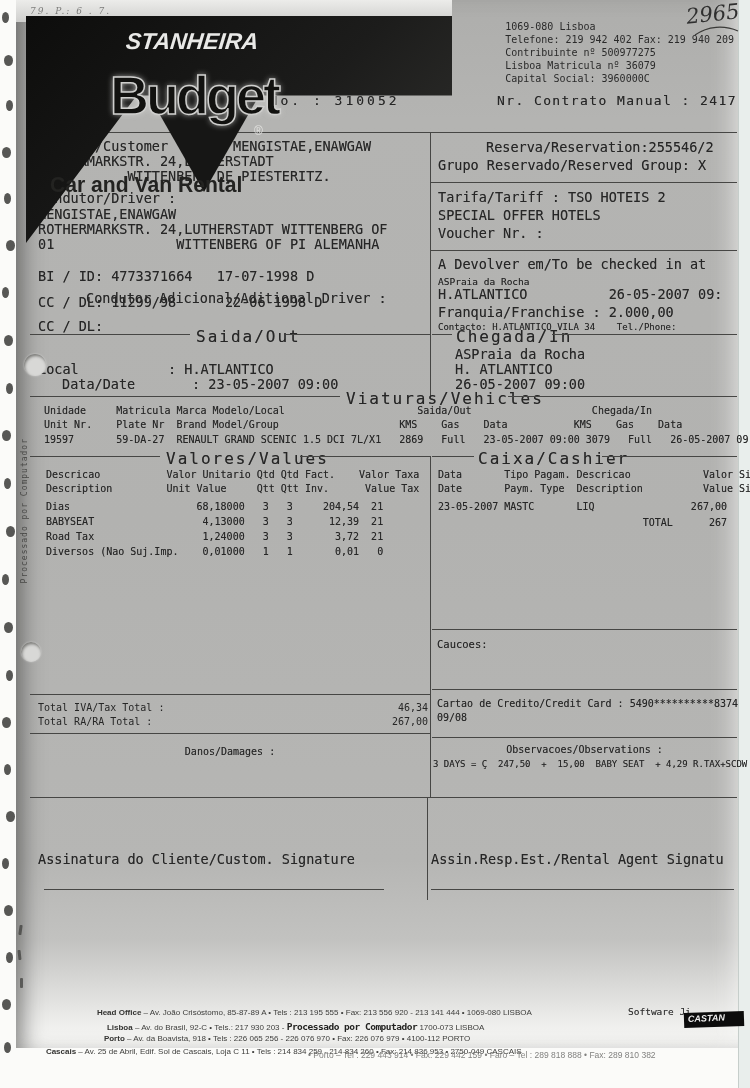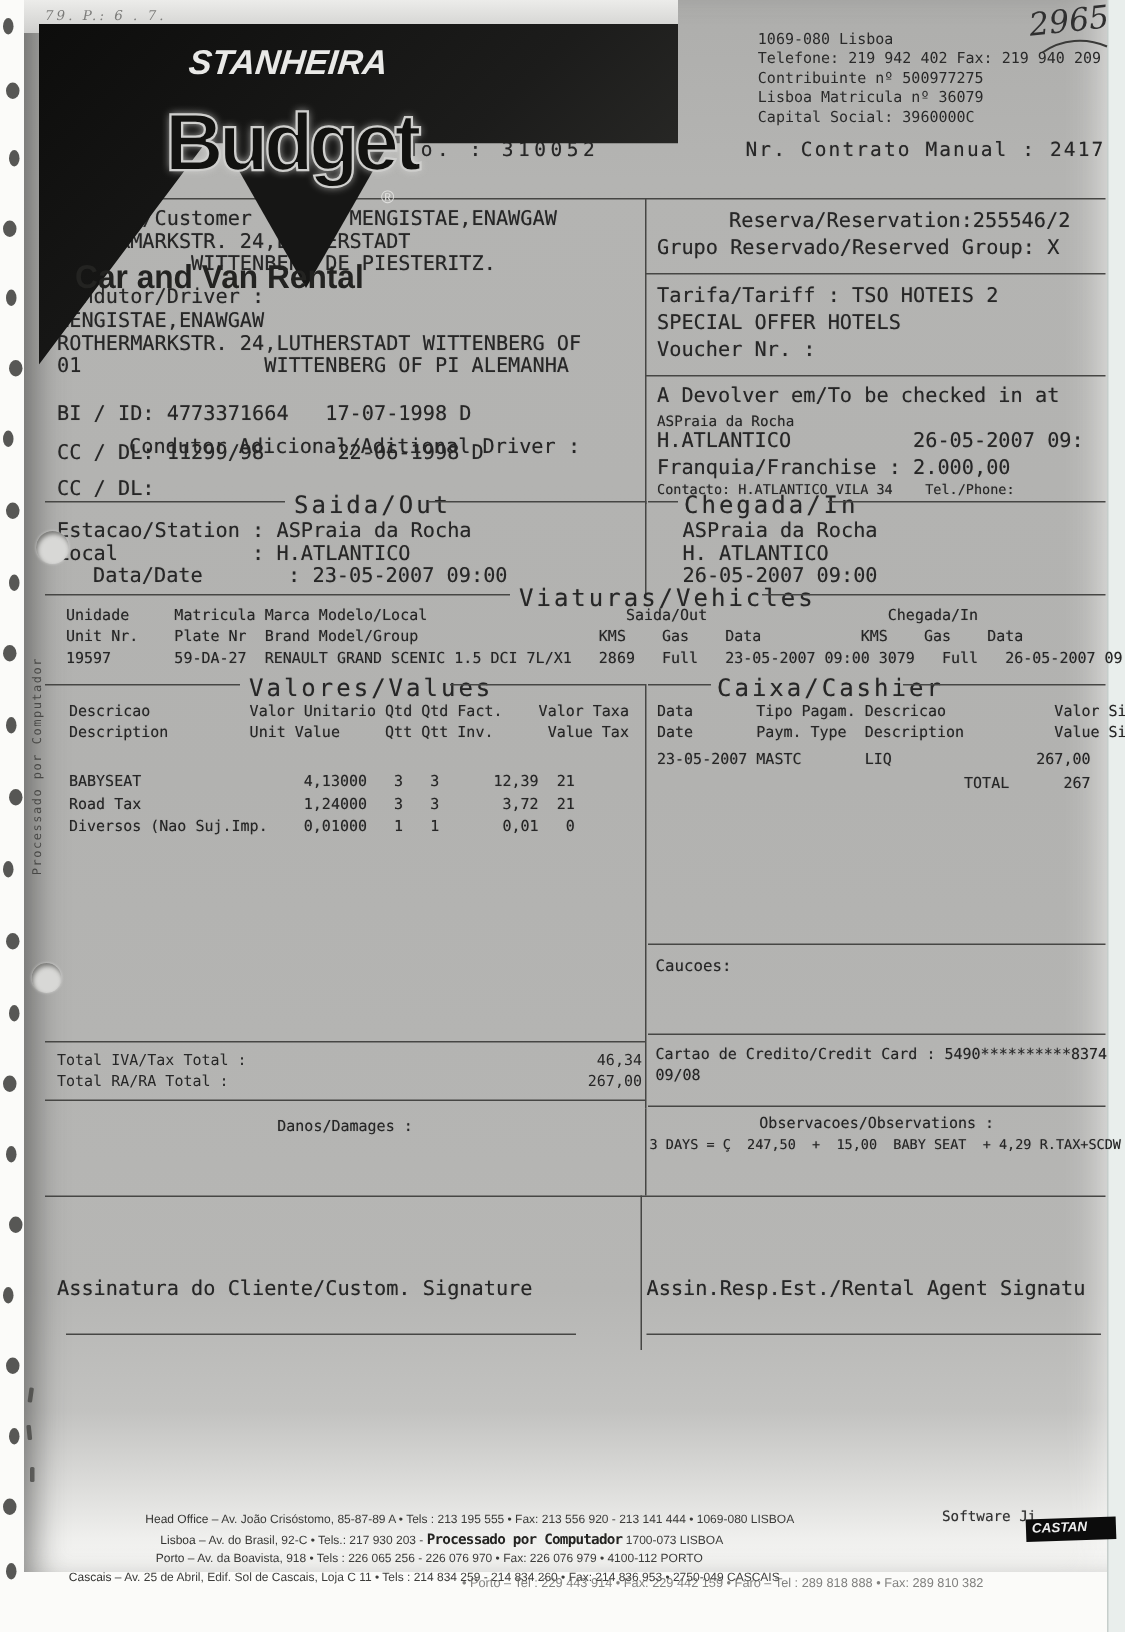--- a/index.html
+++ b/index.html
@@ -38,21 +38,21 @@
   .tagline{position:absolute;left:50px;top:172px;z-index:8;color:#232321;
         font:700 22px "Liberation Sans",sans-serif;transform:scaleX(.96);transform-origin:left;}
   .hw{position:absolute;font-family:"DejaVu Serif",serif;font-style:italic;color:#2f2f2f;z-index:3;}
   .punch{position:absolute;border-radius:50%;background:#d8d8d6;z-index:9;
         box-shadow:inset 1px 2px 3px rgba(70,70,68,.65), 0 0 2px rgba(255,255,255,.5);}
   .sidetext{position:absolute;left:20px;top:438px;writing-mode:vertical-rl;transform:rotate(180deg);
         font-size:8px;letter-spacing:1px;color:#3b3b39;opacity:.85;z-index:3;}
   .totrow{position:absolute;left:38px;width:390px;display:flex;justify-content:space-between;
         font-size:10px;color:#262626;z-index:2;white-space:pre;}
   .floor{position:absolute;font-family:"Liberation Sans",sans-serif;font-size:8px;color:#3c3c3a;white-space:pre;z-index:4;}
-  .floor b{font-weight:400;color:#333331;}
+  .floor b{font-weight:700;color:#333331;}
   .ovp{font-family:"DejaVu Sans Mono",monospace;font-weight:700;font-size:9.5px;color:#232321;letter-spacing:-.5px;}
   .badge{position:absolute;left:684px;top:1012px;width:56px;height:14px;background:#0c0c0c;color:#eee;
         font:italic 700 9px "Liberation Sans",sans-serif;padding:1px 0 0 4px;overflow:hidden;
         transform:rotate(-2deg);z-index:5;}
   .ctr{text-align:center;}
   .tick{position:absolute;width:3px;height:10px;background:#3a3a38;opacity:.7;z-index:9;border-radius:1px;}
 </style>
 </head>
 <body>
 
@@ -144,21 +144,20 @@
   <div class="mono f14" style="left:438px;top:304px;">Franquia/Franchise : 2.000,00</div>
   <div class="mono f9" style="left:438px;top:322px;">Contacto: H.ATLANTICO VILA 34    Tel./Phone:</div>
 
   <div class="hl" style="left:30px;top:334px;width:160px;"></div>
   <div class="mono f12t" style="left:196px;top:327px;">Saida/Out</div>
   <div class="hl" style="left:286px;top:334px;width:144px;"></div>
   <div class="vl" style="left:430px;top:334px;height:64px;"></div>
   <div class="hl" style="left:432px;top:334px;width:20px;"></div>
   <div class="mono f12t" style="left:456px;top:327px;">Chegada/In</div>
   <div class="hl" style="left:552px;top:334px;width:185px;"></div>
-  <div class="mono f14" style="left:38px;top:346px;">Estacao/Station : ASPraia da Rocha</div>
   <div class="mono f14" style="left:38px;top:361px;">Local           : H.ATLANTICO</div>
   <div class="mono f14" style="left:38px;top:376px;padding-left:24px;">Data/Date       : 23-05-2007 09:00</div>
   <div class="mono f14" style="left:455px;top:346px;">ASPraia da Rocha</div>
   <div class="mono f14" style="left:455px;top:361px;">H. ATLANTICO</div>
   <div class="mono f14" style="left:455px;top:376px;">26-05-2007 09:00</div>
 
   <div class="hl" style="left:30px;top:396px;width:310px;"></div>
   <div class="mono f12t" style="left:346px;top:389px;">Viaturas/Vehicles</div>
   <div class="hl" style="left:508px;top:396px;width:229px;"></div>
   <div class="mono f10" style="left:44px;top:404px;">Unidade     Matricula Marca Modelo/Local                      Saida/Out                    Chegada/In</div>
@@ -168,20 +167,21 @@
   <div class="hl" style="left:30px;top:456px;width:130px;"></div>
   <div class="mono f12t" style="left:166px;top:449px;">Valores/Values</div>
   <div class="hl" style="left:300px;top:456px;width:130px;"></div>
   <div class="vl" style="left:430px;top:456px;height:283px;"></div>
   <div class="hl" style="left:432px;top:456px;width:42px;"></div>
   <div class="mono f12t" style="left:478px;top:449px;">Caixa/Cashier</div>
   <div class="hl" style="left:602px;top:456px;width:135px;"></div>
 
   <div class="mono f10" style="left:46px;top:468px;">Descricao           Valor Unitario Qtd Qtd Fact.    Valor Taxa</div>
   <div class="mono f10" style="left:46px;top:482px;">Description         Unit Value     Qtt Qtt Inv.      Value Tax</div>
+  <div class="mono f10" style="left:46px;top:500px;">Dias                     68,18000   3   3     204,54  21</div>
   <div class="mono f10" style="left:46px;top:515px;">BABYSEAT                  4,13000   3   3      12,39  21</div>
   <div class="mono f10" style="left:46px;top:530px;">Road Tax                  1,24000   3   3       3,72  21</div>
   <div class="mono f10" style="left:46px;top:545px;">Diversos (Nao Suj.Imp.    0,01000   1   1       0,01   0</div>
 
   <div class="mono f10" style="left:438px;top:468px;">Data       Tipo Pagam. Descricao            Valor Si</div>
   <div class="mono f10" style="left:438px;top:482px;">Date       Paym. Type  Description          Value Si</div>
   <div class="mono f10" style="left:438px;top:500px;">23-05-2007 MASTC       LIQ                267,00</div>
   <div class="mono f10" style="left:438px;top:516px;">                                  TOTAL      267</div>
 
   <div class="hl" style="left:432px;top:629px;width:305px;"></div>

